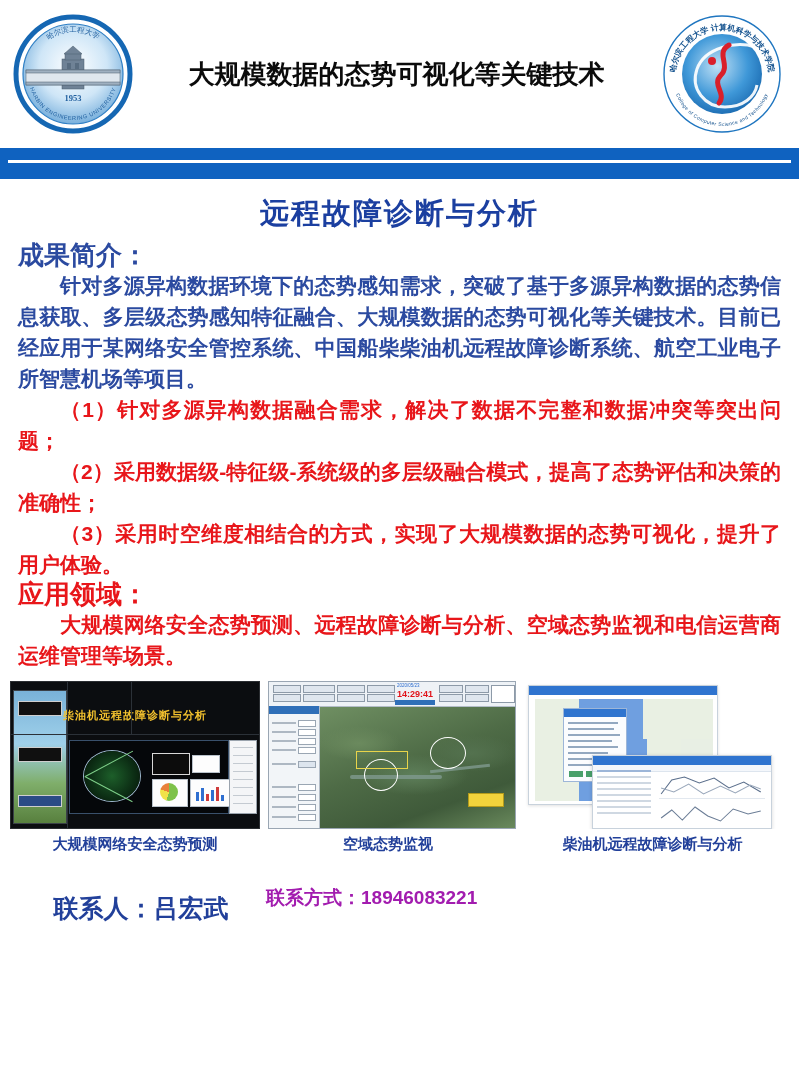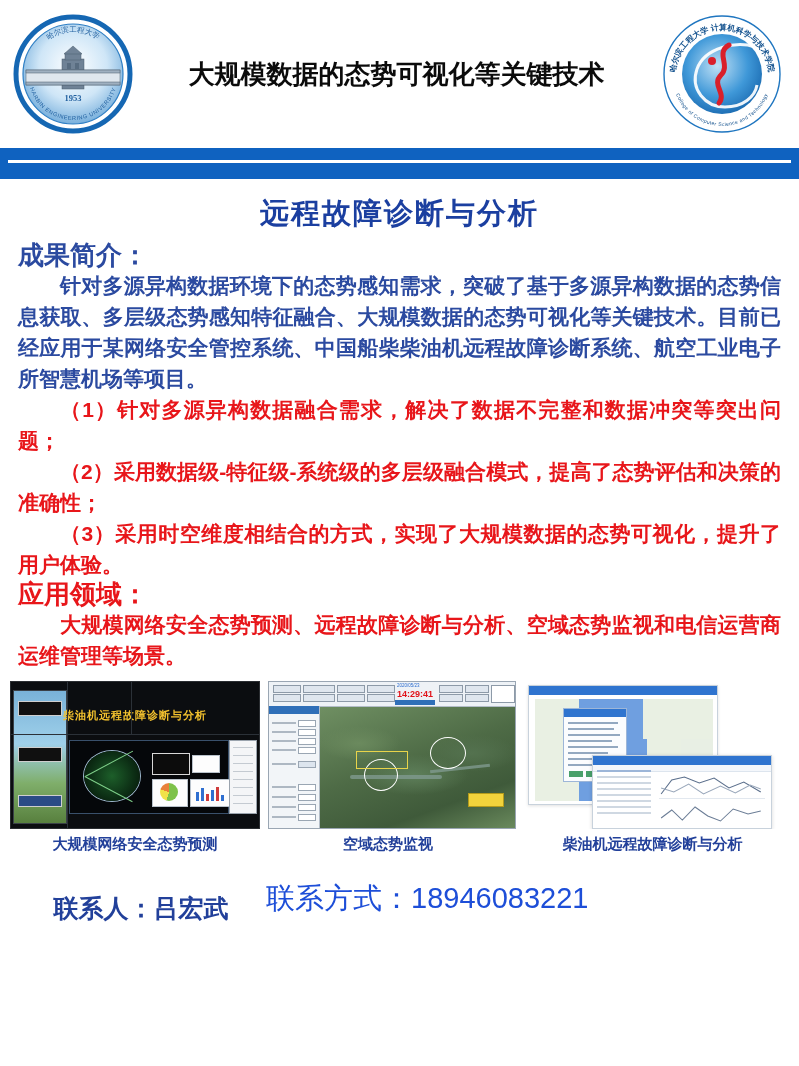--- a/index.html
+++ b/index.html
@@ -384,23 +384,23 @@
   }
   .contact-person {
     color: #22409A;
     font-weight: bold;
     font-size: 25px;
     flex: 0 0 250px;
     text-align: center;
     padding-top: 22px;
   }
   .contact-right {
-    color: #1d4ed8;
-    font-weight: normal;
-    font-size: 29px;
+    color: #a21caf;
+    font-weight: bold;
+    font-size: 19px;
     line-height: 40px;
   }
 </style>
 </head>
 <body>
 
 <div class="header">
 
   <div class="logo-hrbeu">
     <svg viewBox="0 0 122 122" width="122" height="122" aria-hidden="true">

